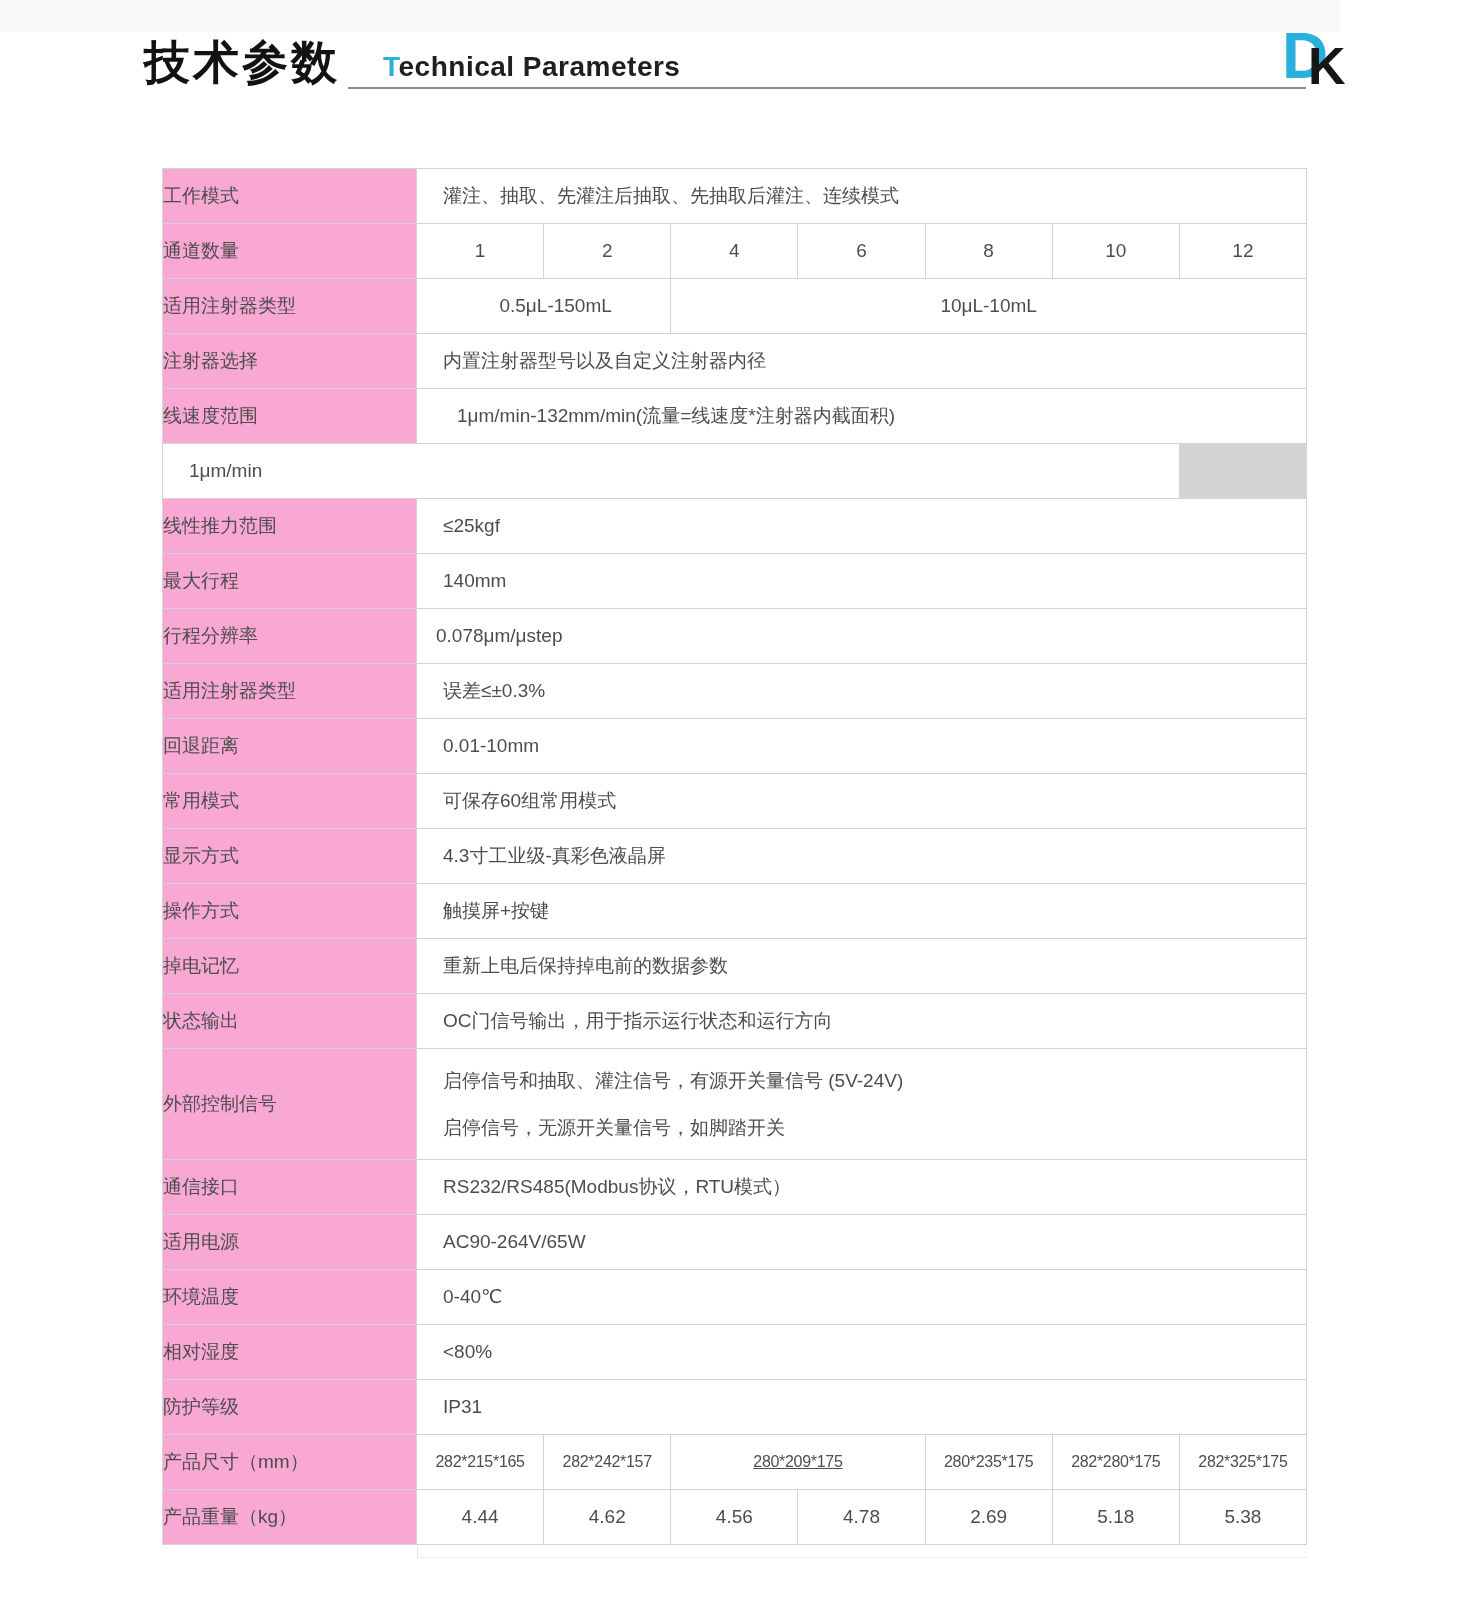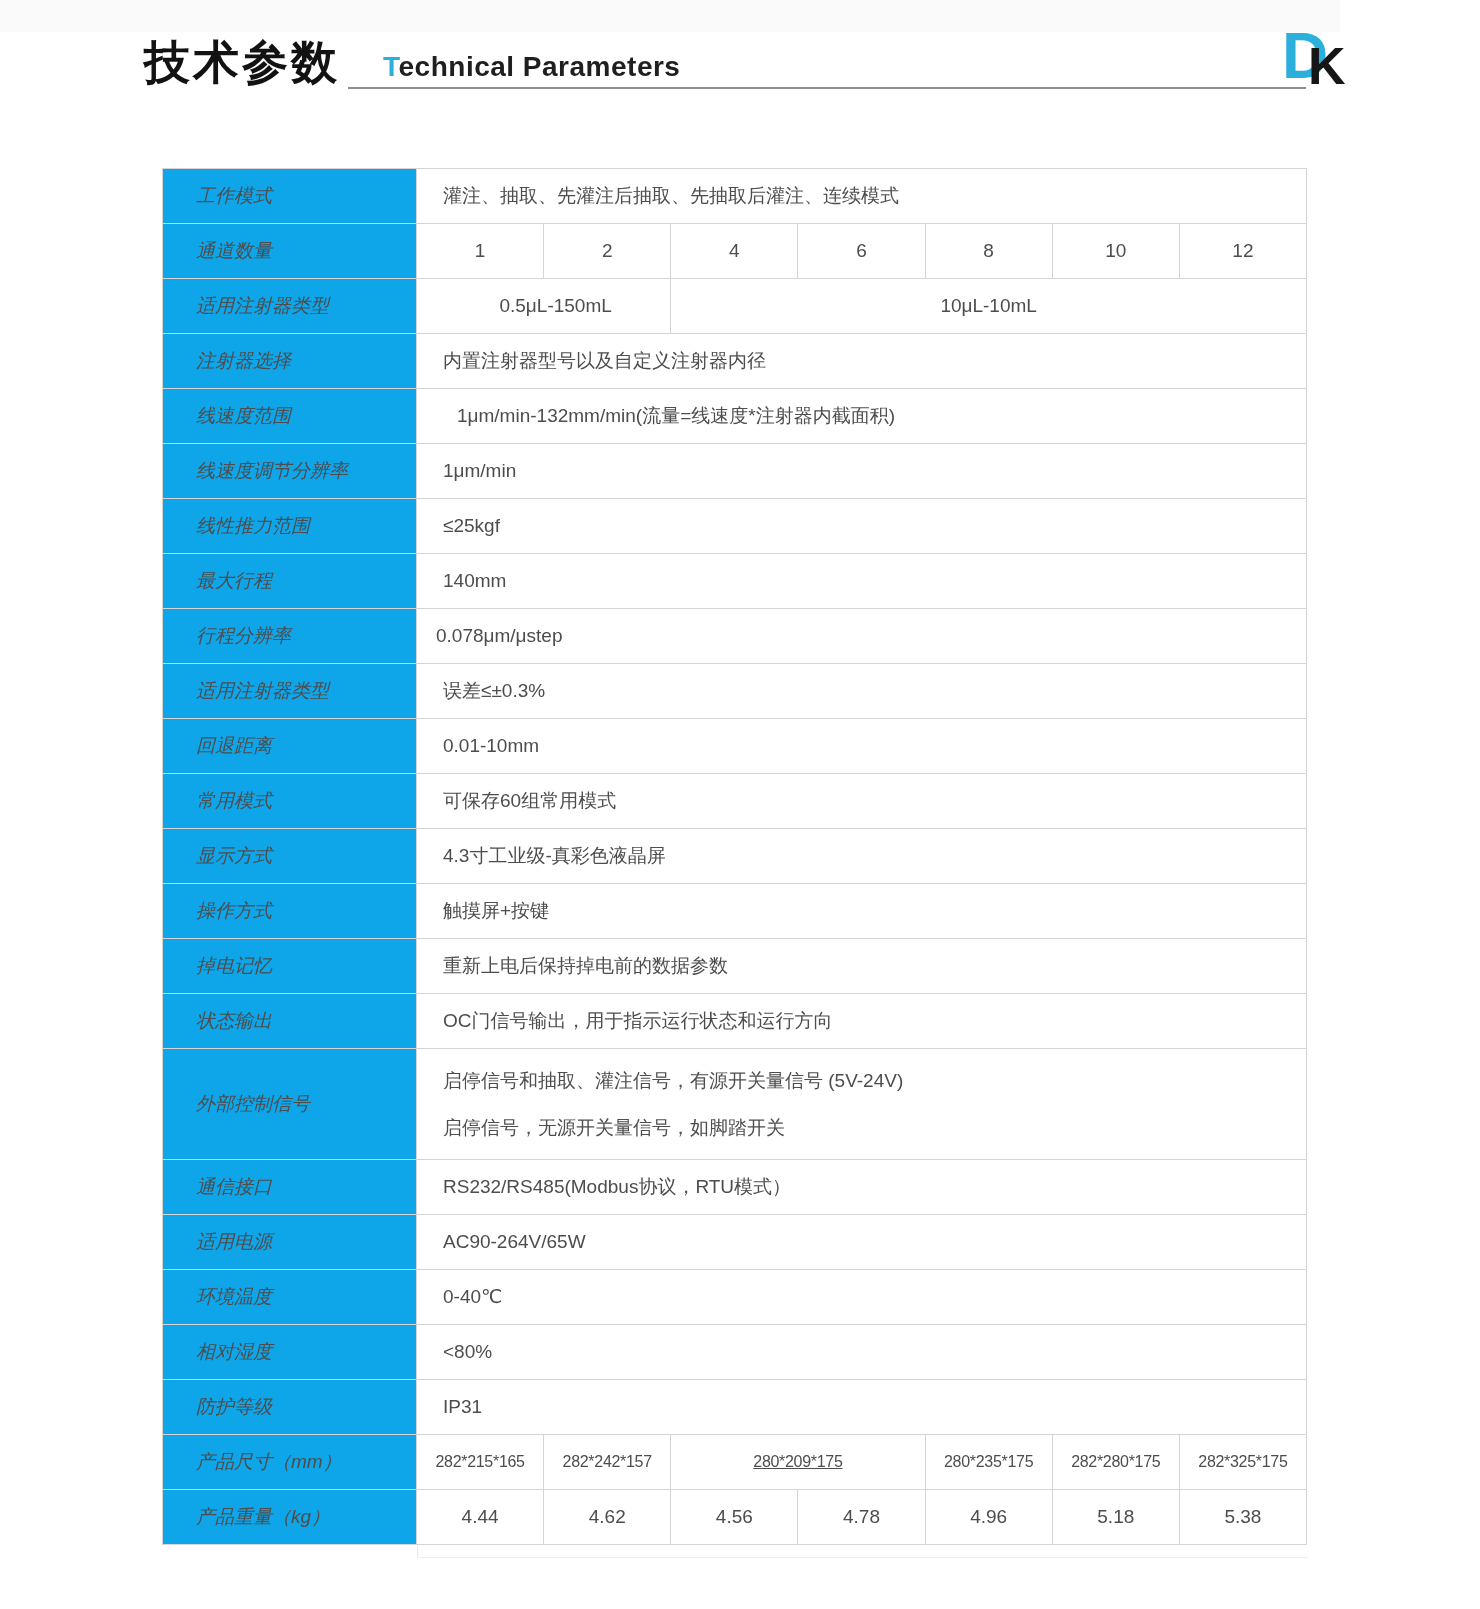--- a/index.html
+++ b/index.html
@@ -38,21 +38,21 @@
     display:flex;flex-direction:column;gap:1px;
   }
   .trow{
     display:grid;grid-template-columns:253px repeat(7,1fr);gap:1px;height:54px;
   }
   .trow.tall{height:110px;}
   .cell{
     background:#ffffff;display:flex;align-items:center;
     font-size:19px;color:#4d4d4d;line-height:1.25;white-space:nowrap;overflow:hidden;
   }
-  .cell.label{background:#0ea5e9;padding-left:33px;font-style:italic;}
+  .cell.label{background:#f9a8d4;}
   .cell.left{padding-left:26px;}
   .cell.center{justify-content:center;}
   .cell .vlines{display:flex;flex-direction:column;gap:23px;}
   .trow.small .cell.value{font-size:16px;letter-spacing:-0.3px;}
   
   .clipped-row{
     position:absolute;left:417px;top:1546px;width:890px;height:11px;
     border-left:1px solid #e6e6e6;border-bottom:1px solid #eeeeee;
   }
 </style>
@@ -92,21 +92,20 @@
     </div>
     <div class="trow">
       <div class="cell label">注射器选择</div>
       <div class="cell value left" style="grid-column: span 7;">内置注射器型号以及自定义注射器内径</div>
     </div>
     <div class="trow">
       <div class="cell label">线速度范围</div>
       <div class="cell value left" style="grid-column: span 7; padding-left: 40px;">1μm/min-132mm/min(流量=线速度*注射器内截面积)</div>
     </div>
     <div class="trow">
-      <div class="cell label">线速度调节分辨率</div>
       <div class="cell value left" style="grid-column: span 7;">1μm/min</div>
     </div>
     <div class="trow">
       <div class="cell label">线性推力范围</div>
       <div class="cell value left" style="grid-column: span 7;">≤25kgf</div>
     </div>
     <div class="trow">
       <div class="cell label">最大行程</div>
       <div class="cell value left" style="grid-column: span 7;">140mm</div>
     </div>
@@ -179,18 +178,18 @@
       <div class="cell value center" style="grid-column: span 1;">280*235*175</div>
       <div class="cell value center" style="grid-column: span 1;">282*280*175</div>
       <div class="cell value center" style="grid-column: span 1;">282*325*175</div>
     </div>
     <div class="trow">
       <div class="cell label">产品重量（kg）</div>
       <div class="cell value center" style="grid-column: span 1;">4.44</div>
       <div class="cell value center" style="grid-column: span 1;">4.62</div>
       <div class="cell value center" style="grid-column: span 1;">4.56</div>
       <div class="cell value center" style="grid-column: span 1;">4.78</div>
-      <div class="cell value center" style="grid-column: span 1;">4.96</div>
+      <div class="cell value center" style="grid-column: span 1;">2.69</div>
       <div class="cell value center" style="grid-column: span 1;">5.18</div>
       <div class="cell value center" style="grid-column: span 1;">5.38</div>
     </div>
   </div>
 <div class="clipped-row"></div>
 
 </body></html>

